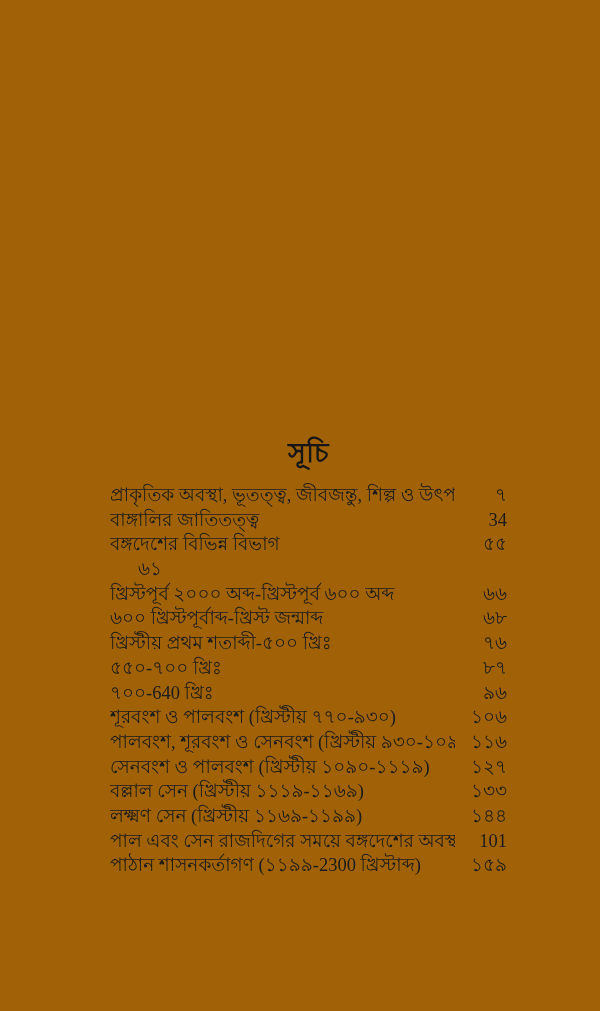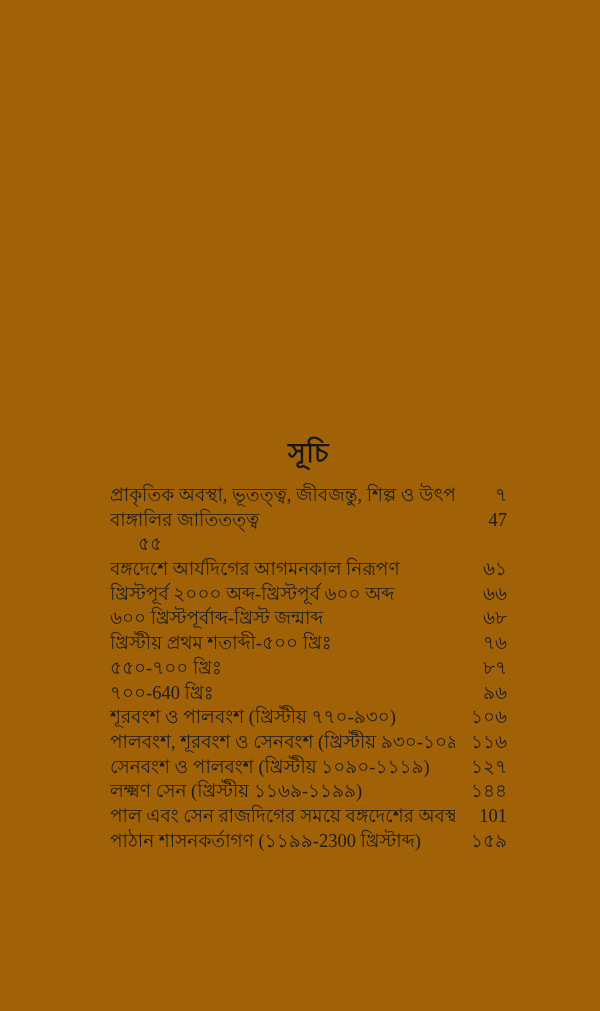--- a/index.html
+++ b/index.html
@@ -70,29 +70,29 @@
   <h1 class="toc-title">সূচি</h1>
 
   <div class="toc-list" id="toc-list">
   <div class="toc-row">
     <span class="toc-entry-title">প্রাকৃতিক অবস্থা, ভূতত্ত্ব, জীবজন্তু, শিল্প ও উৎপন্ন দ্রব্যাদি</span>
     <span class="toc-entry-page">৭</span>
   </div>
 
   <div class="toc-row">
     <span class="toc-entry-title">বাঙ্গালির জাতিতত্ত্ব</span>
-    <span class="toc-entry-page">47</span>
+    <span class="toc-entry-page">34</span>
   </div>
 
   <div class="toc-row">
+    <span class="toc-entry-title">বঙ্গদেশের বিভিন্ন বিভাগ</span>
     <span class="toc-entry-page">৫৫</span>
   </div>
 
   <div class="toc-row">
-    <span class="toc-entry-title">বঙ্গদেশে আর্যদিগের আগমনকাল নিরূপণ</span>
     <span class="toc-entry-page">৬১</span>
   </div>
 
   <div class="toc-row">
     <span class="toc-entry-title">খ্রিস্টপূর্ব ২০০০ অব্দ-খ্রিস্টপূর্ব ৬০০ অব্দ</span>
     <span class="toc-entry-page">৬৬</span>
   </div>
 
   <div class="toc-row">
     <span class="toc-entry-title">৬০০ খ্রিস্টপূর্বাব্দ-খ্রিস্ট জন্মাব্দ</span>
@@ -122,20 +122,24 @@
   <div class="toc-row">
     <span class="toc-entry-title">পালবংশ, শূরবংশ ও সেনবংশ (খ্রিস্টীয় ৯৩০-১০৯০)</span>
     <span class="toc-entry-page">১১৬</span>
   </div>
 
   <div class="toc-row">
     <span class="toc-entry-title">সেনবংশ ও পালবংশ (খ্রিস্টীয় ১০৯০-১১১৯)</span>
     <span class="toc-entry-page">১২৭</span>
   </div>
 
+  <div class="toc-row">
+    <span class="toc-entry-title">বল্লাল সেন (খ্রিস্টীয় ১১১৯-১১৬৯)</span>
+    <span class="toc-entry-page">১৩৩</span>
+  </div>
 
   <div class="toc-row">
     <span class="toc-entry-title">লক্ষ্মণ সেন (খ্রিস্টীয় ১১৬৯-১১৯৯)</span>
     <span class="toc-entry-page">১৪৪</span>
   </div>
 
   <div class="toc-row">
     <span class="toc-entry-title">পাল এবং সেন রাজদিগের সময়ে বঙ্গদেশের অবস্থা</span>
     <span class="toc-entry-page">101</span>
   </div>

